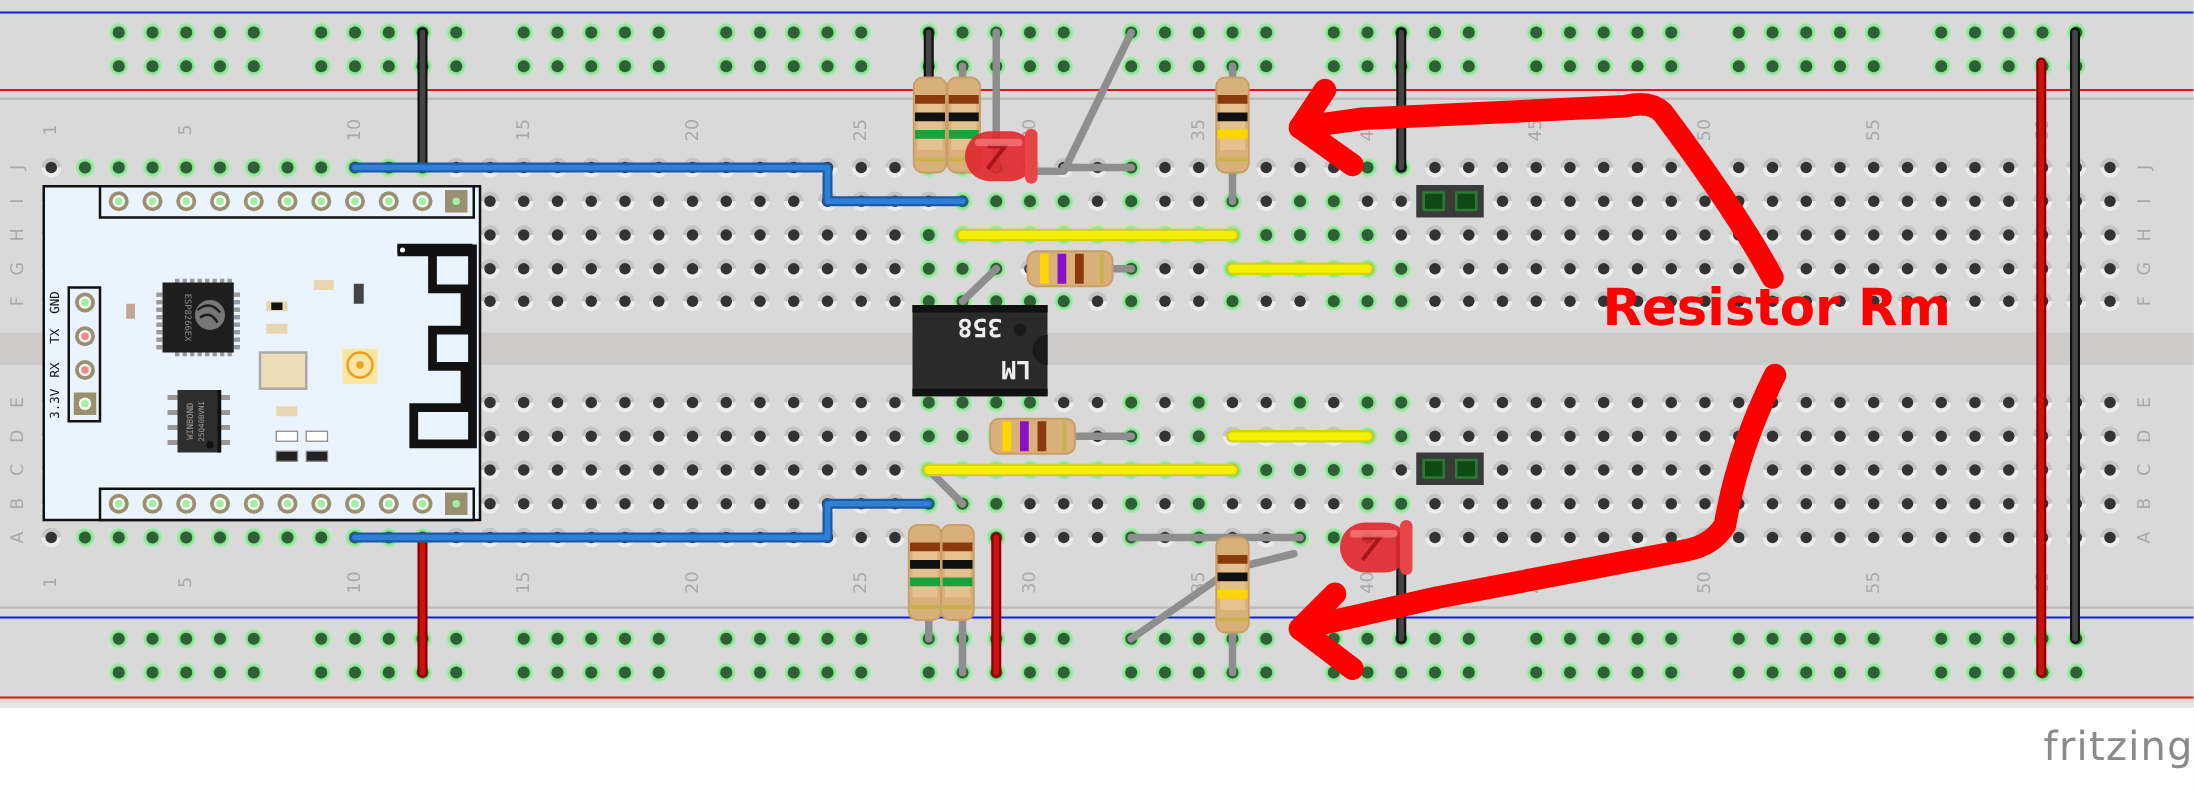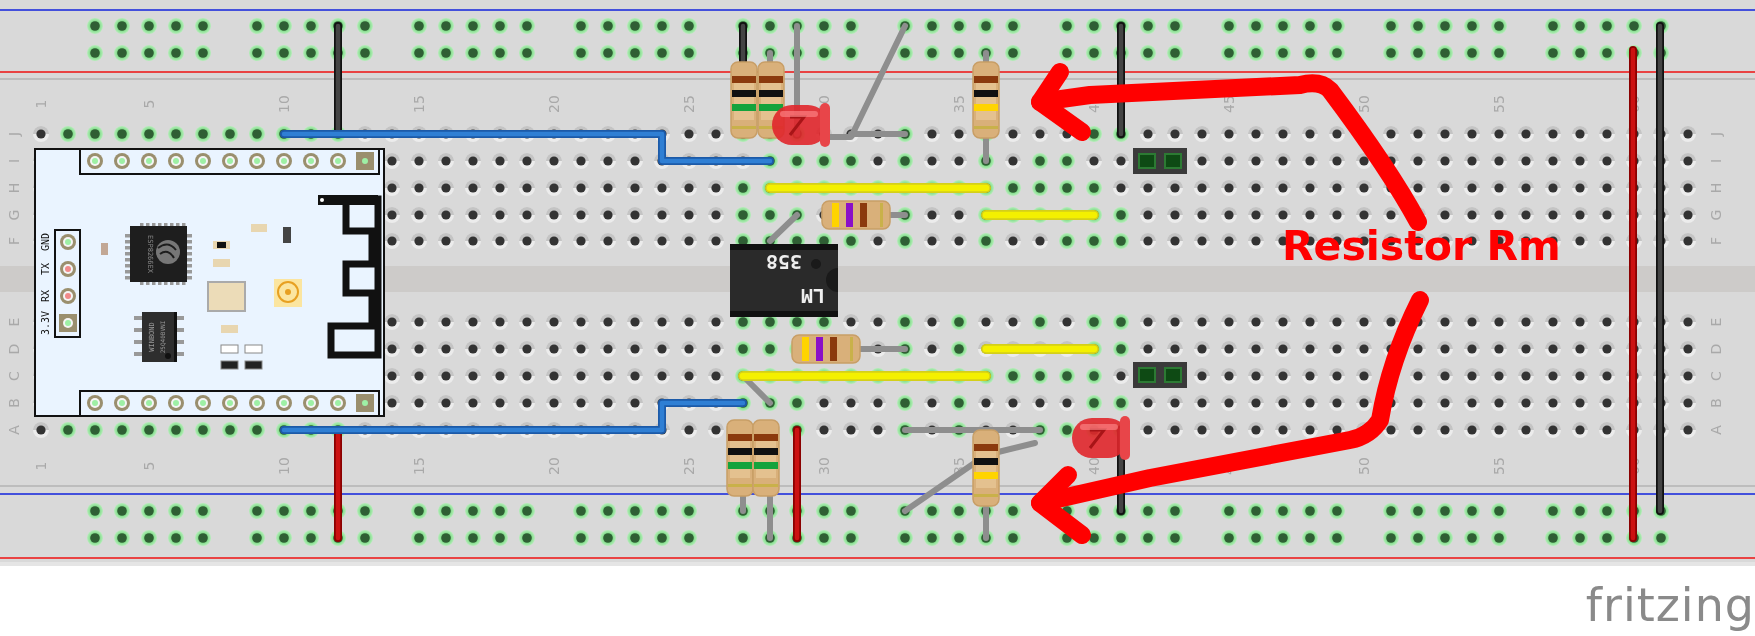--- a/index.html
+++ b/index.html
@@ -1,18 +1,18 @@
 <!DOCTYPE html>
 <html><head>
 <meta charset="utf-8">
 <style>
   html, body { margin: 0; padding: 0; background: #ffffff; }
   body { width: 1755px; height: 636px; position: relative; overflow: hidden; font-family: "DejaVu Sans", sans-serif; }
   #stage { position: absolute; left: 0; top: 0; width: 1755px; height: 636px; }
-  .fritz-logo { position: absolute; right: 0px; top: 578px; font-family: "DejaVu Sans", sans-serif; font-size: 46px; color: #8a8a8a; letter-spacing: 1px; }
+  .fritz-logo { position: absolute; right: 0px; top: 578px; font-family: "DejaVu Sans", sans-serif; font-size: 32px; color: #8a8a8a; letter-spacing: 1px; }
 </style>
 </head>
 <body>
 
 <div id="stage">
   <svg id="bb" width="1755" height="636" viewBox="0 0 1755 636" xmlns="http://www.w3.org/2000/svg">
     <defs>
       <radialGradient id="holeGlow" cx="50%" cy="50%" r="50%">
         <stop offset="55%" stop-color="#7bdc84"></stop>
         <stop offset="100%" stop-color="#b9ecbd"></stop>

